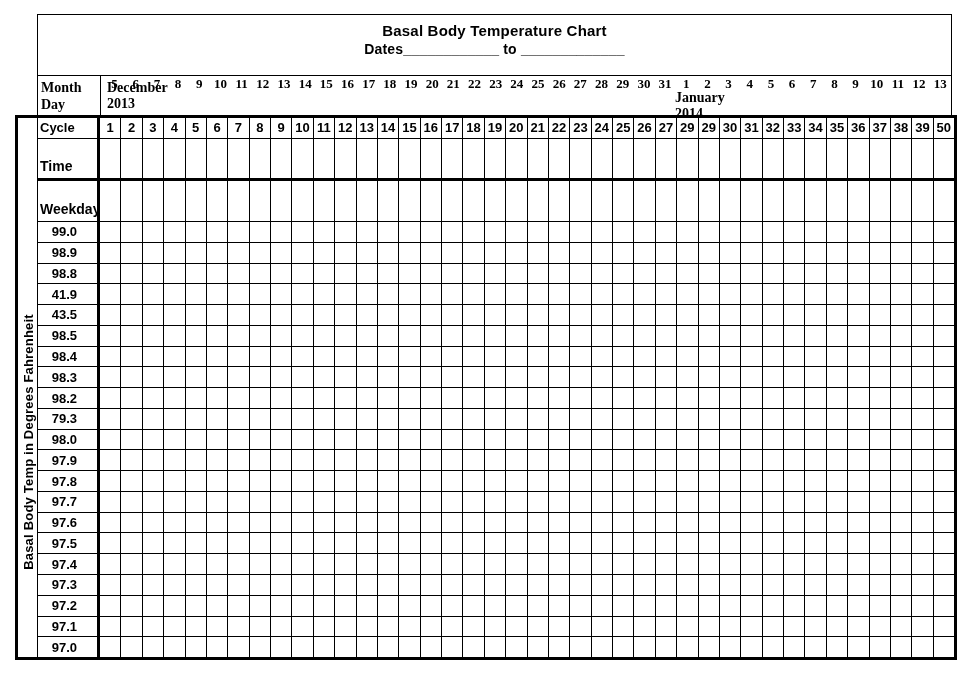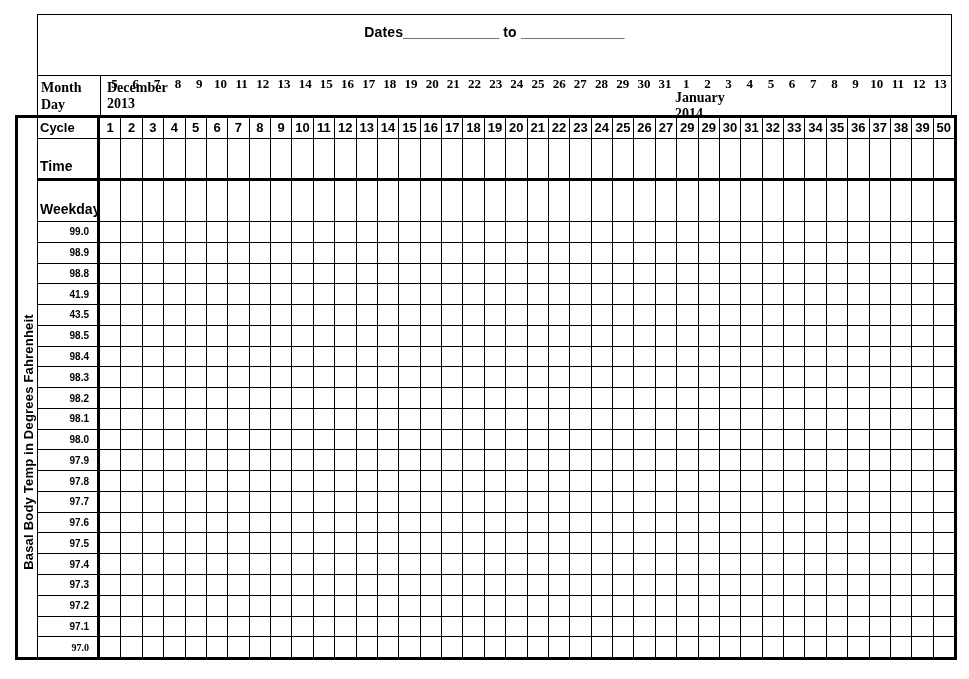--- a/index.html
+++ b/index.html
@@ -63,32 +63,33 @@
   .bottom-align { display:flex; align-items:flex-end; padding-bottom:4px; font-size:14px; }
 
   .cells { flex:1; display:flex; min-width:0; }
   .cell { flex:1 1 0; border-right:1px solid #000; text-align:center; min-width:0; }
   .cell:last-child { border-right:none; }
   .num { font-size:13px; line-height:19px; }
 
   
   .temp-grid { flex:1; display:flex; flex-direction:column; }
   .temp-row { flex:1 1 0; display:flex; border-bottom:1px solid #000; min-height:0; }
-  .temp-row:last-child { border-bottom:none;font-family:Liberation Serif, serif; }
+  .temp-row:last-child { border-bottom:none; }
   .temp-label {
     display:flex; align-items:center; justify-content:flex-end;
-    padding-right:8px; padding-left:0; font-size:10px;
+    padding-right:20px; padding-left:0; font-size:13px;
   }
 </style>
 </head>
 <body>
 
 <div class="page">
 
   <div class="title-box">
+    <div class="title">Basal Body Temperature Chart</div>
     <div class="dates">Dates____________ to _____________</div>
   </div>
 
   <div class="monthday">
     <div class="md-labels">
       <div class="md-month-label">Month</div>
       <div class="md-day-label">Day</div>
     </div>
     <div class="md-content">
       <div class="month-names">
@@ -698,21 +699,21 @@
               <span class="cell"></span>
               <span class="cell"></span>
               <span class="cell"></span>
               <span class="cell"></span>
               <span class="cell"></span>
               <span class="cell"></span>
               <span class="cell"></span>
             </div>
         </div>
           <div class="temp-row">
-          <div class="row-label temp-label">98.1</div>
+          <div class="row-label temp-label">79.3</div>
           <div class="cells">
 
           <span class="cell"></span>
               <span class="cell"></span>
               <span class="cell"></span>
               <span class="cell"></span>
               <span class="cell"></span>
               <span class="cell"></span>
               <span class="cell"></span>
               <span class="cell"></span>

